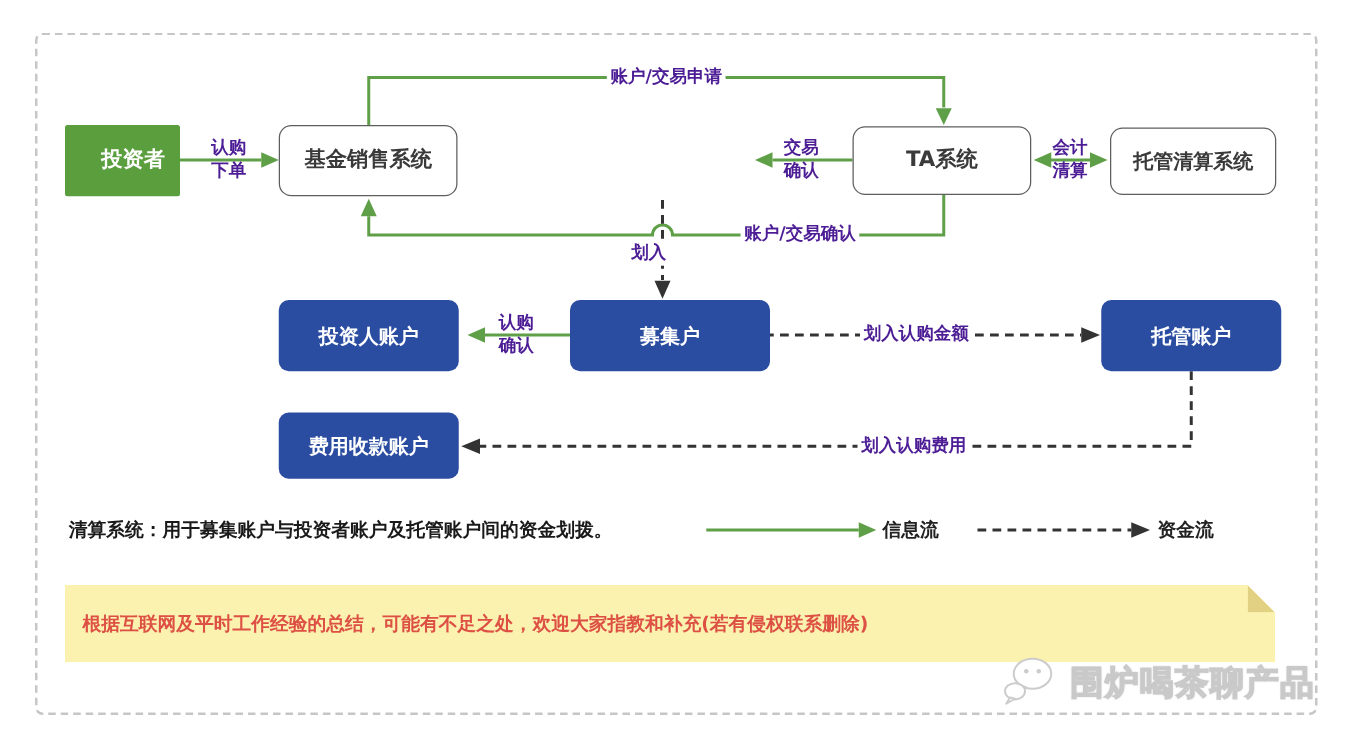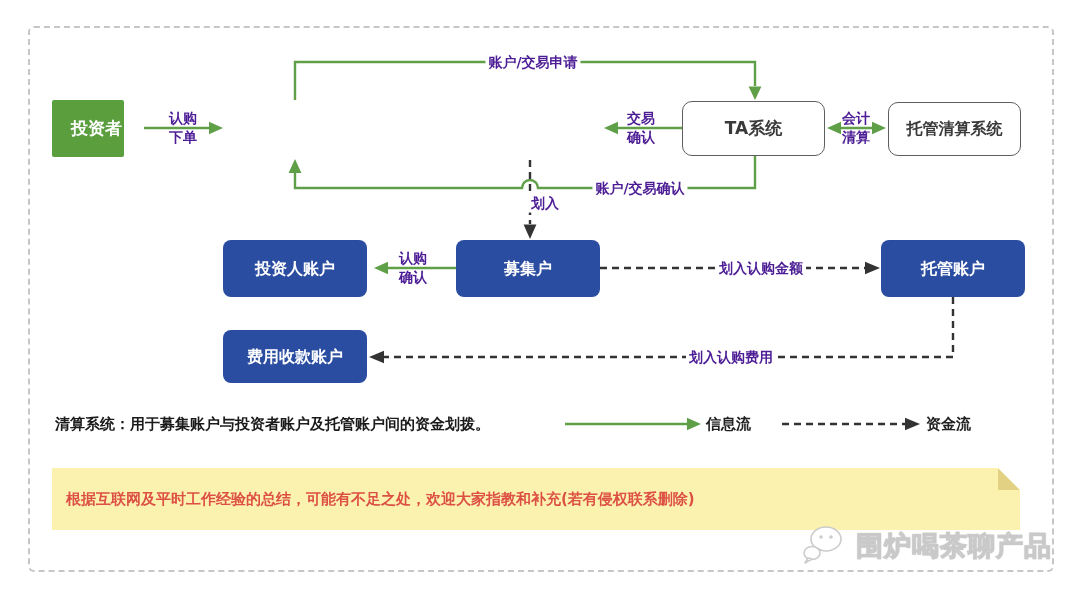--- a/index.html
+++ b/index.html
@@ -94,41 +94,42 @@
       <path d="M782 424 H905"></path>
     </g>
     <g fill="#333333" stroke="none">
       <polygon points="530,239 523.6,224.5 536.4,224.5"></polygon>
       <polygon points="880,268 865,261.8 865,274.2"></polygon>
       <polygon points="369,357 384,350.8 384,363.2"></polygon>
       <polygon points="920,424 905,417.8 905,430.2"></polygon>
     </g>
   </svg>
 
-  <div class="node green" style="left:52px;top:100px;width:72px;height:57px;padding-left:17px;">投资者</div>
+  <div class="node green" style="left:52px;top:100px;width:92px;height:57px;padding-left:17px;">投资者</div>
+  <div class="node white" style="left:223px;top:100px;width:143px;height:57px;">基金销售系统</div>
   <div class="node white" style="left:682px;top:101px;width:143px;height:55px;">TA系统</div>
   <div class="node white" style="left:888px;top:102px;width:133px;height:54px;font-size:16px;">托管清算系统</div>
 
   <div class="node blue" style="left:223px;top:240px;width:144px;height:57px;text-align:right;">投资人账户</div>
-  <div class="node blue" style="left:456px;top:240px;width:144px;height:57px;">募集户</div>
+  <div class="node blue" style="left:456px;top:240px;width:160px;height:57px;">募集户</div>
   <div class="node blue" style="left:881px;top:240px;width:144px;height:57px;">托管账户</div>
   <div class="node blue" style="left:223px;top:330px;width:144px;height:53px;">费用收款账户</div>
 
   <div class="lbl" style="left:183px;top:128px;">认购
 下单</div>
   <div class="lbl onwire" style="left:533px;top:62px;">账户/交易申请</div>
   <div class="lbl" style="left:641px;top:128px;">交易
 确认</div>
   <div class="lbl" style="left:856px;top:128px;">会计
 清算</div>
   <div class="lbl onwire" style="left:640px;top:188px;">账户/交易确认</div>
-  <div class="lbl onwire" style="left:545px;top:203px;text-align:right;">划入</div>
+  <div class="lbl onwire" style="left:519px;top:203px;text-align:right;">划入</div>
   <div class="lbl" style="left:413px;top:268px;">认购
 确认</div>
-  <div class="lbl onwire" style="left:733px;top:268px;margin-left:28px;">划入认购金额</div>
+  <div class="lbl onwire" style="left:733px;top:268px;">划入认购金额</div>
   <div class="lbl onwire" style="left:731px;top:357px;">划入认购费用</div>
 
   <div class="legend-lbl" style="left:706px;top:424px;">信息流</div>
   <div class="legend-lbl" style="left:926px;top:424px;">资金流</div>
 
   <div id="footnote">清算系统：用于募集账户与投资者账户及托管账户间的资金划拨。</div>
 
   <div id="watermark">
     <svg width="52" height="44" viewBox="0 0 52 44">
       <g fill="#ffffff" stroke="#cccccc" stroke-width="1.6">

